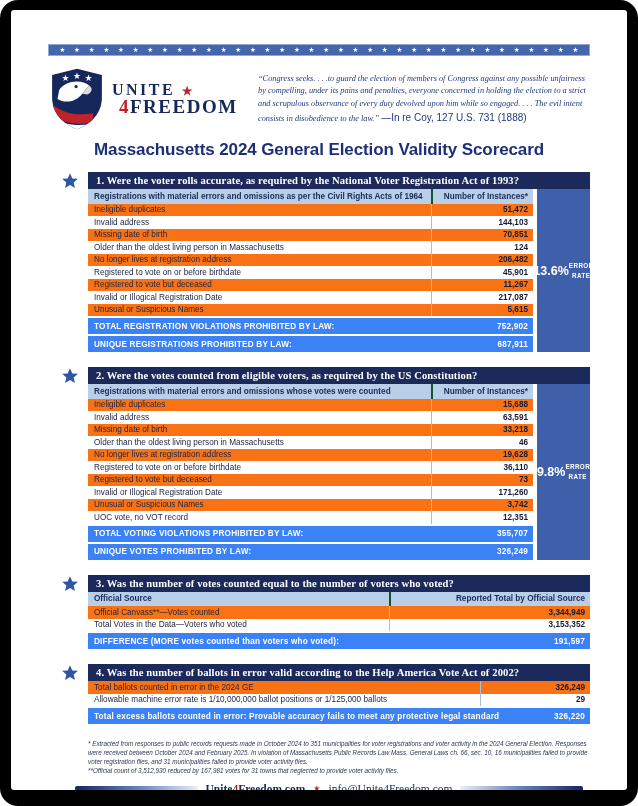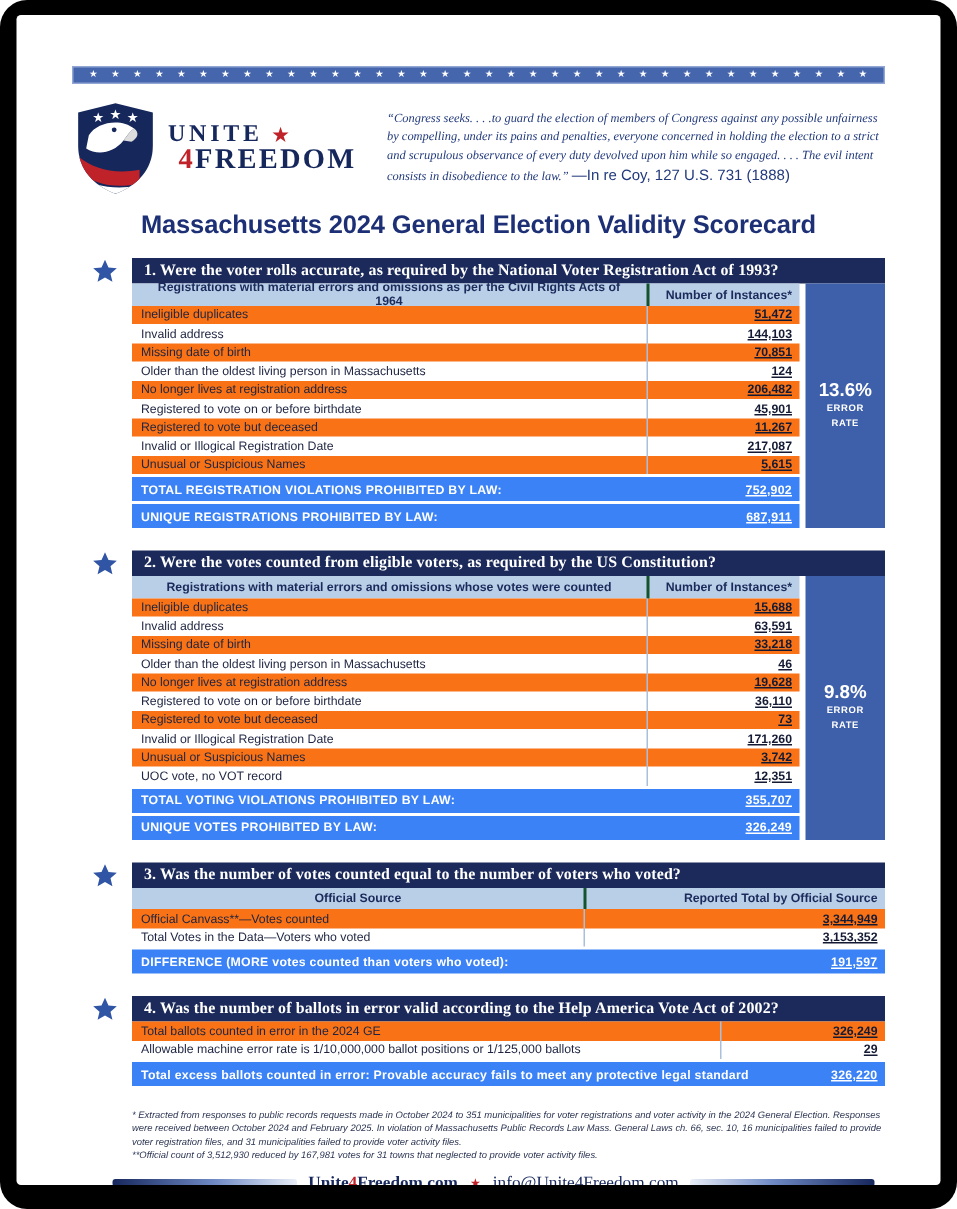--- a/index.html
+++ b/index.html
@@ -28,32 +28,32 @@
 
   
   #sections{margin-top:12px;}
   .sec{position:relative;margin:0 0 15px 53px;width:502px;}
   .sec-star{position:absolute;left:-27px;top:0;width:18px;height:18px;}
   .sec-header{background:#1b2a5a;color:#fff;font-weight:bold;font-size:10.6px;height:17px;line-height:17px;
     padding-left:8px;letter-spacing:.1px;white-space:nowrap;overflow:hidden;font-family:Liberation Serif, serif;}
   .sec-body{display:flex;align-items:stretch;}
   .tbl{flex:1;min-width:0;}
   .subhead{display:flex;align-items:center;height:14.5px;background:#b9cfe8;color:#1b2a5a;font-weight:bold;font-size:8.2px;}
-  .sh-label{width:var(--labelw);padding:0 16px;box-sizing:border-box;text-align:center;}
+  .sh-label{width:var(--labelw);padding:0 6px;box-sizing:border-box;}
   .sh-value{flex:1;text-align:right;padding-right:5px;border-left:2px solid #14532d;align-self:stretch;
     display:flex;align-items:center;justify-content:flex-end;}
   .row{display:flex;align-items:stretch;height:12.5px;font-size:8.2px;color:#1d2340;}
   .row.tint{background:#f97316;}
   .r-label{width:var(--labelw);padding:0 6px;box-sizing:border-box;display:flex;align-items:center;}
   .r-value{flex:1;border-left:1px solid #a9bfdc;padding-right:5px;font-weight:bold;color:#141a33;
-    display:flex;align-items:center;justify-content:flex-end;text-decoration:underline;}
+    display:flex;align-items:center;justify-content:flex-end;}
   .row.total{background:#3b82f6;color:#fff;margin-top:2px;height:16px;font-weight:bold;letter-spacing:.2px;}
   .row.total .r-label{width:auto;flex:1;color:#fff;}
   .row.total .r-value{flex:0 0 auto;border-left:none;color:#fff;}
-  .error-box{width:53px;margin-left:4px;background:#3e5fa9;color:#fff;display:flex;flex-direction:column;
+  .error-box{width:53px;margin-left:4px;background:#3e5fa9;color:#fff;display:flex;flex-direction:row;
     align-items:center;justify-content:center;text-align:center;}
   .er-rate{font-weight:bold;font-size:12.5px;}
   .er-cap{font-weight:bold;font-size:6.3px;letter-spacing:.4px;width:28px;line-height:1.6;margin-top:1px;}
 
   
   .footnotes{margin:6px 0 0 53px;width:502px;font:italic 6.3px/1.45 "Liberation Sans",sans-serif;color:#2d3653;}
   .footnotes p{margin:0;}
 
   
   .footer-rule{margin:7px 20px 0;display:flex;align-items:center;gap:8px;padding-left:20px;}

